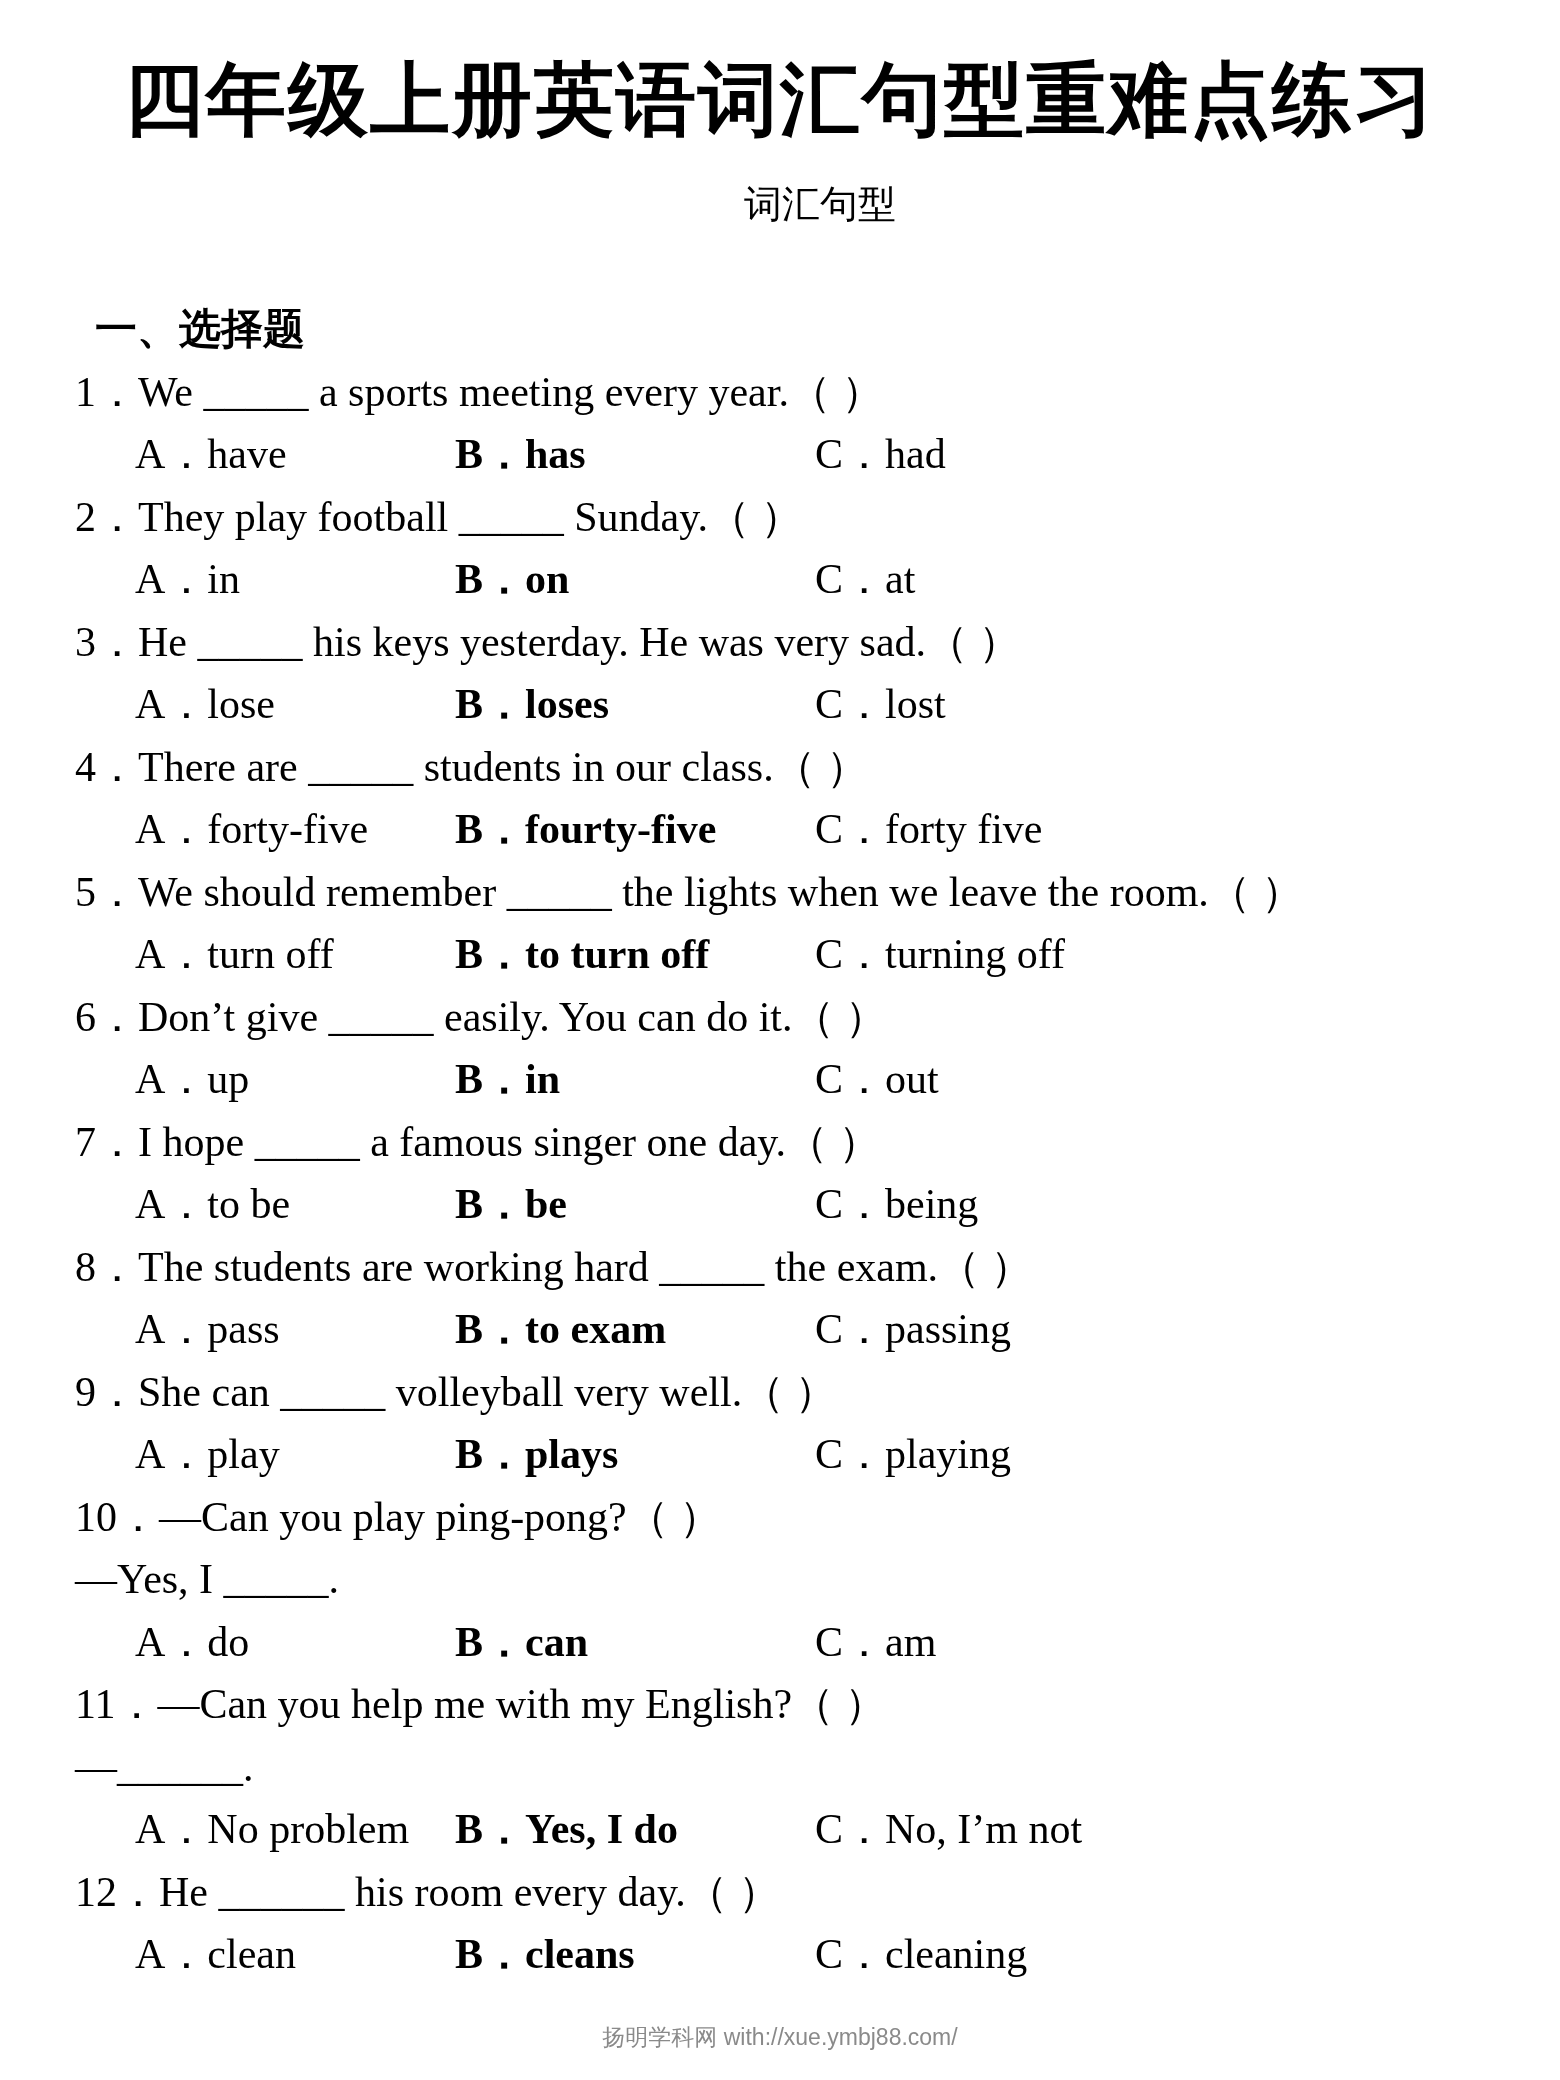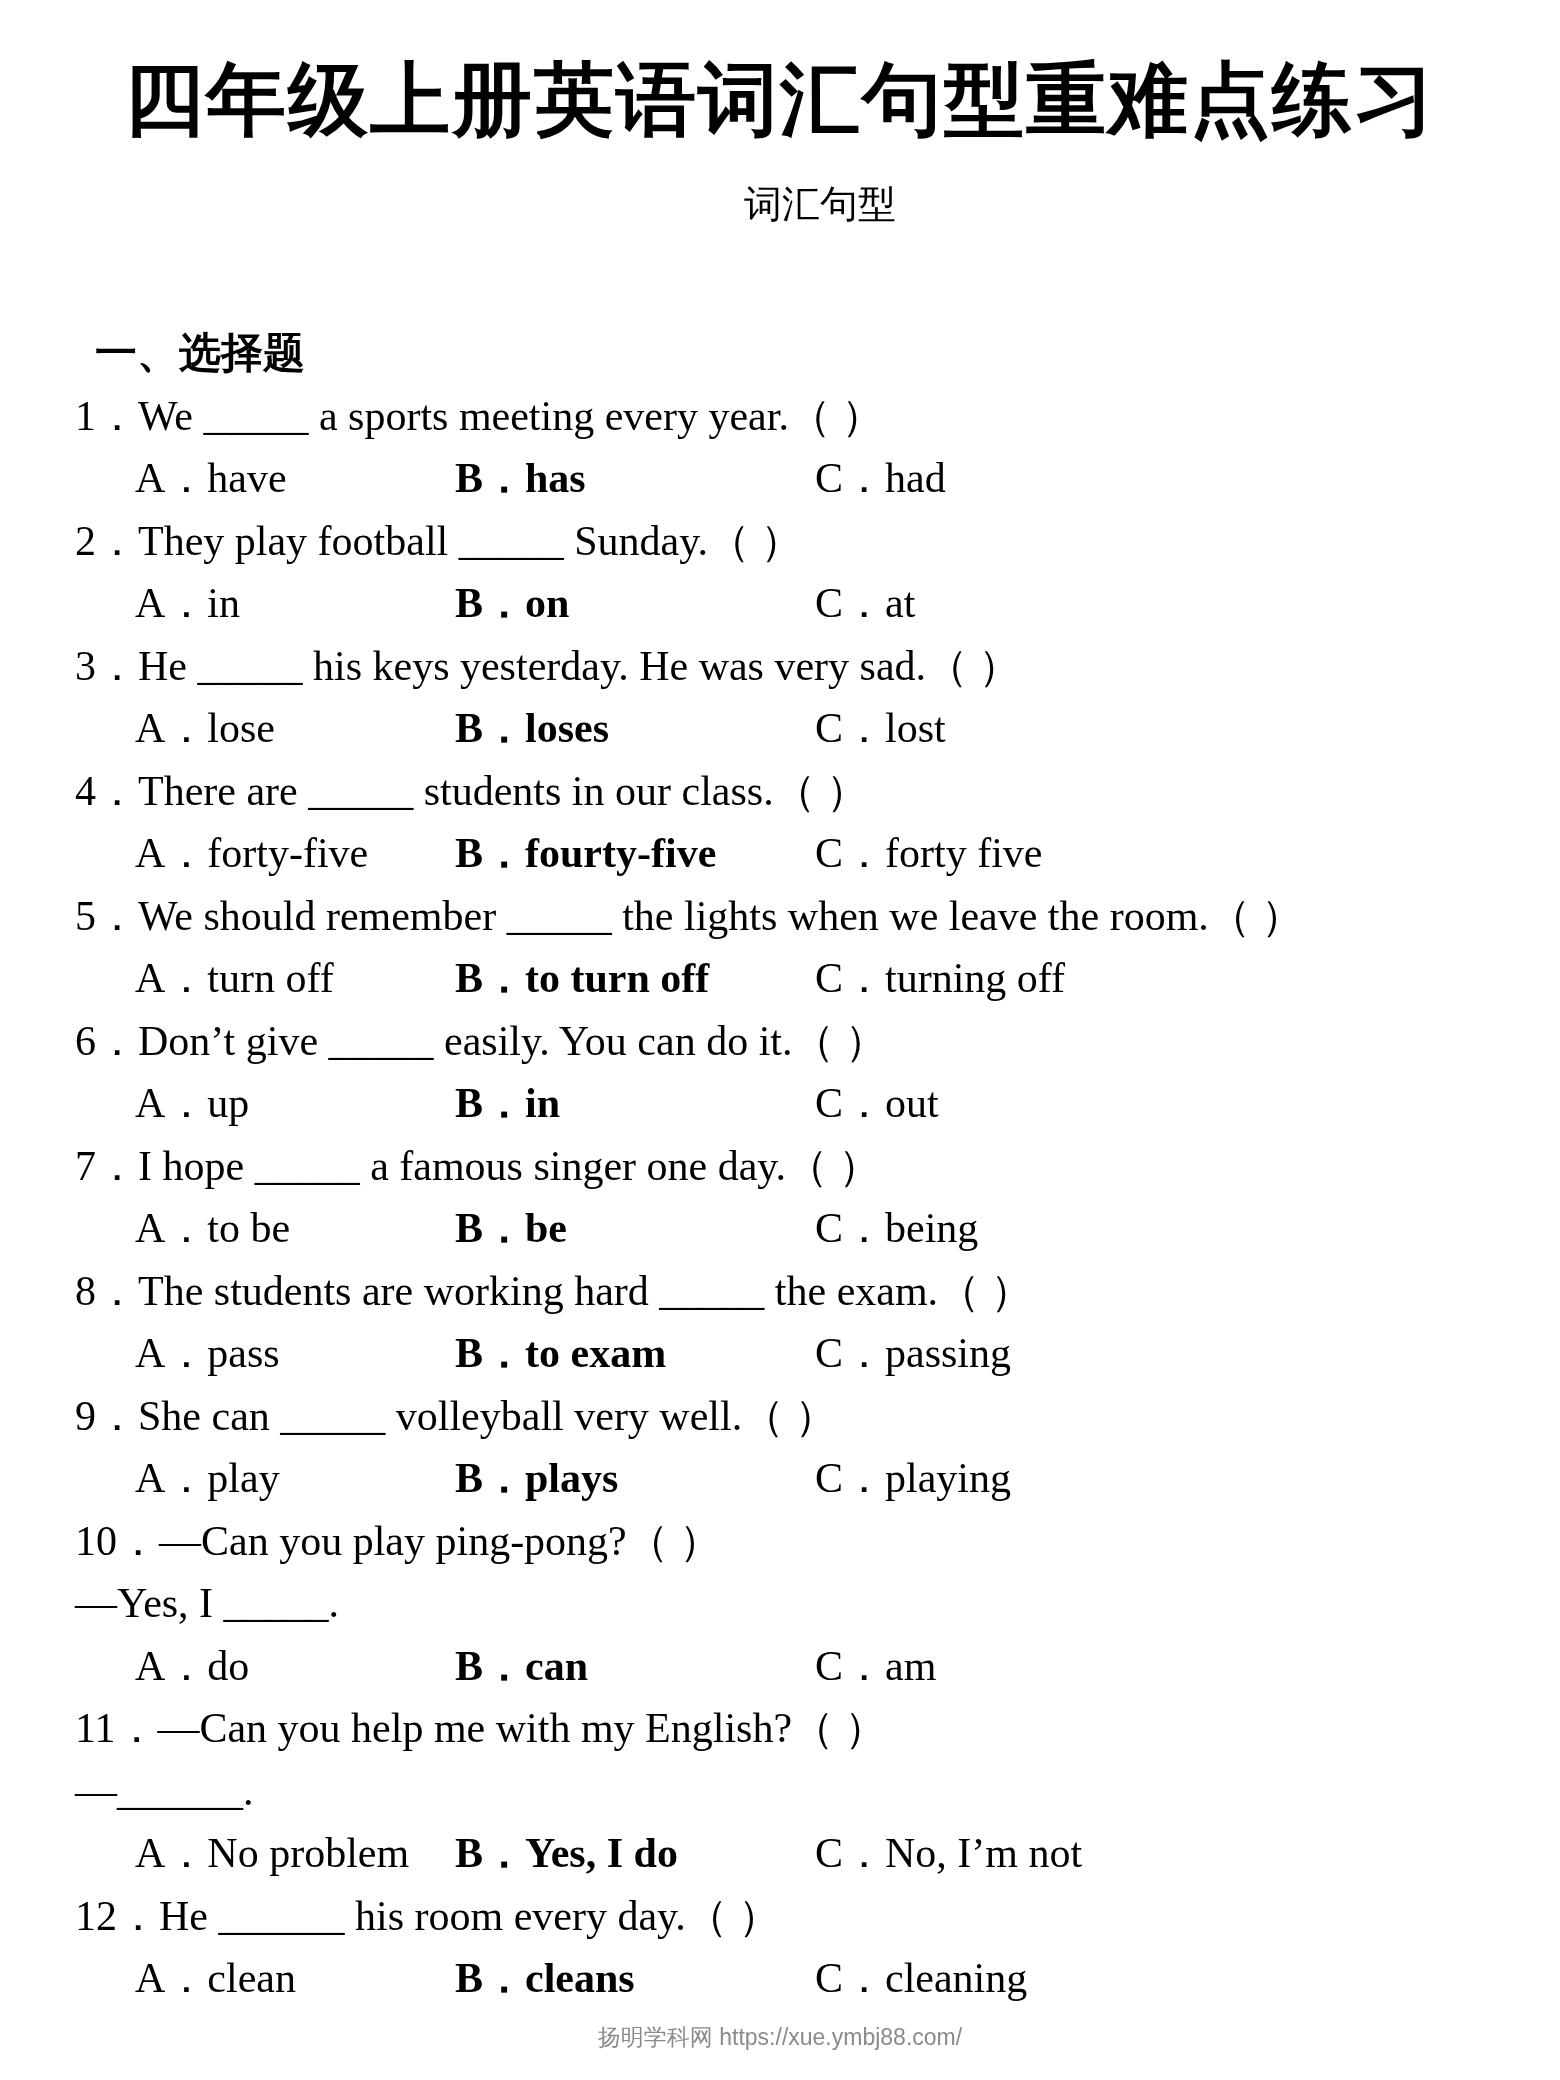--- a/index.html
+++ b/index.html
@@ -11,21 +11,21 @@
   .title {
     position:absolute; top:52px; left:0; width:100%;
     text-align:center; font-size:80px; font-weight:900; letter-spacing:2px;
     line-height:96px; color:#000;
     font-family:"Liberation Sans","DejaVu Sans",sans-serif;
   }
   .subtitle {
     position:absolute; top:180px; left:0; width:100%;
     text-align:center; font-size:38px; line-height:48px; font-weight:400;margin-left:40px;
   }
-  .content { position:absolute; left:75px; top:298px; width:1430px;margin-top:24px; }
+  .content { position:absolute; left:75px; top:298px; width:1430px; }
   .line {
     position:relative; height:62.5px; line-height:62.5px;
     font-size:42px; white-space:pre;
   }
   .section-header { font-weight:bold; padding-left:20px; }
   .opt { position:absolute; top:0; white-space:pre; }
   .opt-a { left:60px; }
   .opt-b { left:380px;font-weight:bold; }
   .opt-c { left:740px; }
   .footer {
@@ -65,14 +65,14 @@
       <div class="line">10．—Can you play ping-pong?（ ）</div>
       <div class="line">—Yes, I _____.</div>
       <div class="line"><span class="opt opt-a">A．do</span><span class="opt opt-b">B．can</span><span class="opt opt-c">C．am</span></div>
       <div class="line">11．—Can you help me with my English?（ ）</div>
       <div class="line">—______.</div>
       <div class="line"><span class="opt opt-a">A．No problem</span><span class="opt opt-c">C．No, I’m not</span><span class="opt opt-b">B．Yes, I do</span></div>
       <div class="line">12．He ______ his room every day.（ ）</div>
       <div class="line"><span class="opt opt-a">A．clean</span><span class="opt opt-b">B．cleans</span><span class="opt opt-c">C．cleaning</span></div>
     </div>
 
-  <div class="footer">扬明学科网 https://xue.ymbj88.com/</div>
+  <div class="footer">扬明学科网 with://xue.ymbj88.com/</div>
 </div>
 
 </body></html>

